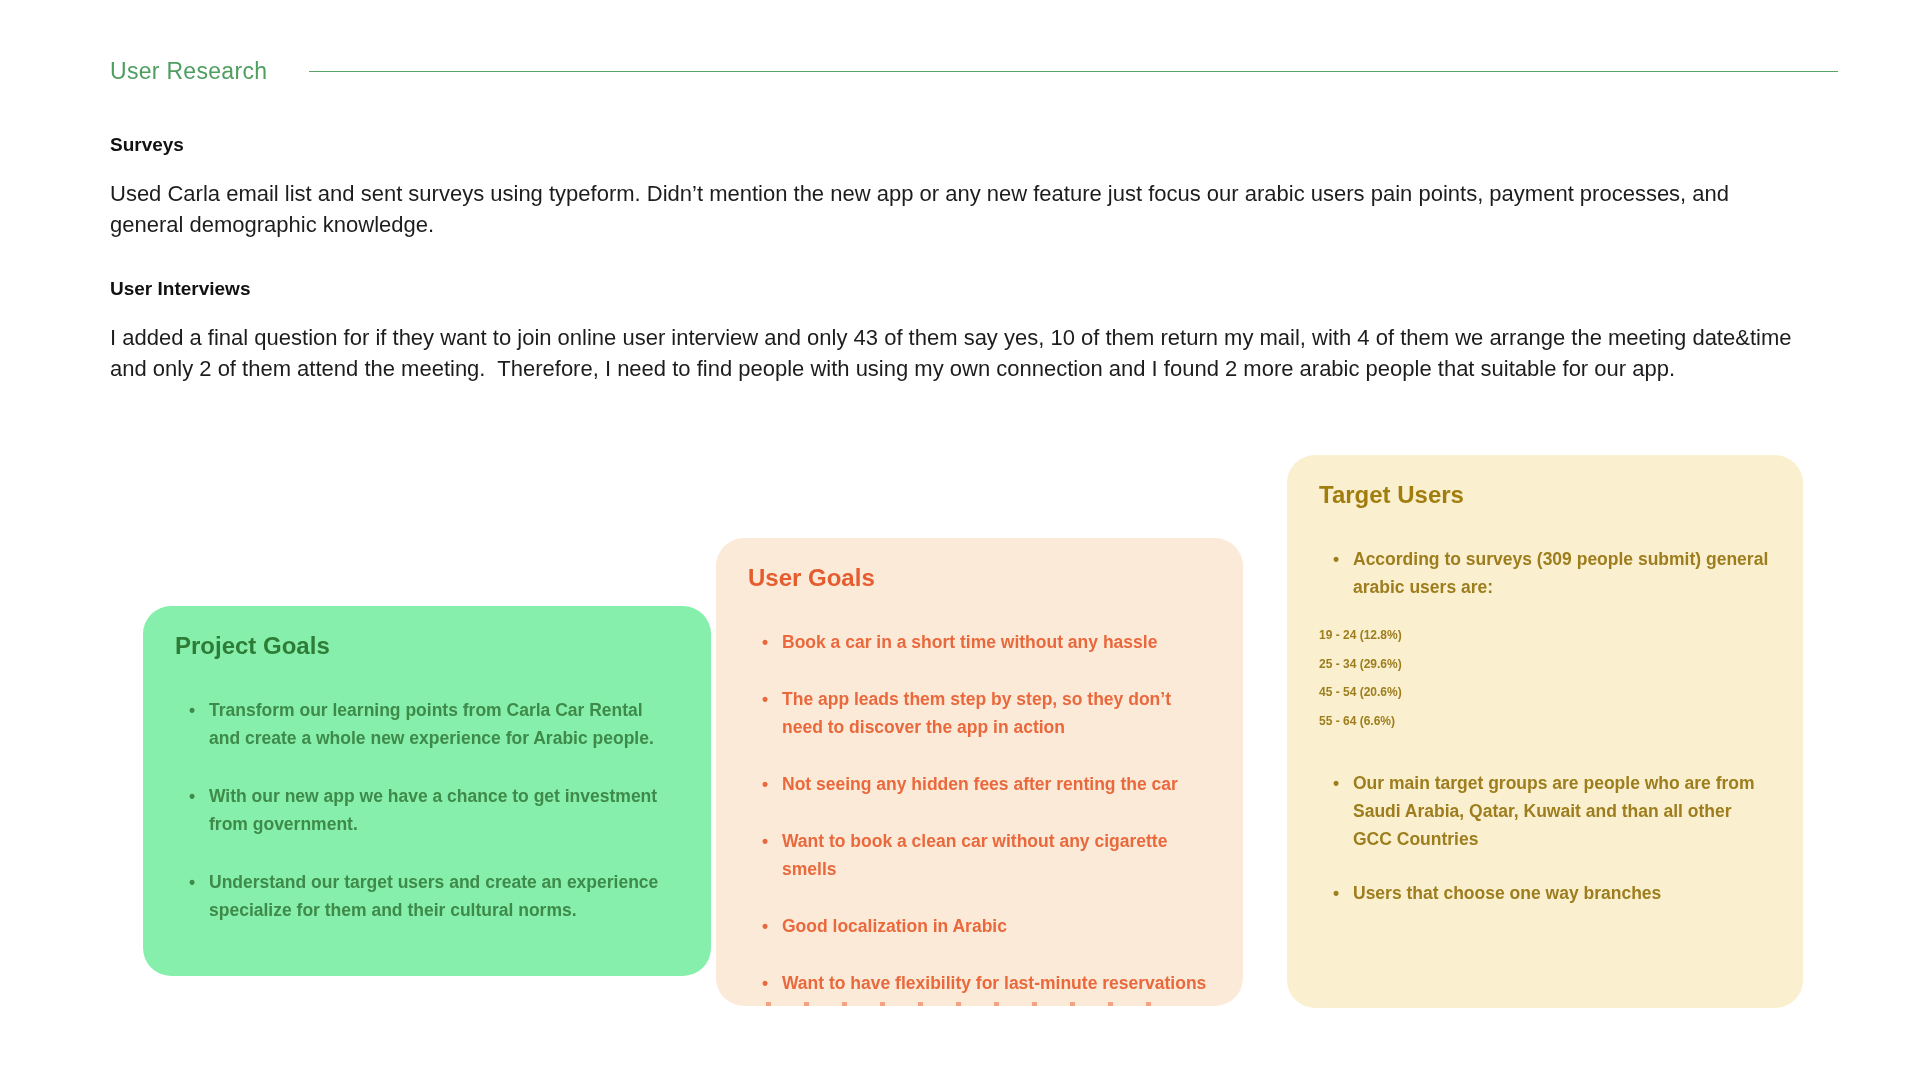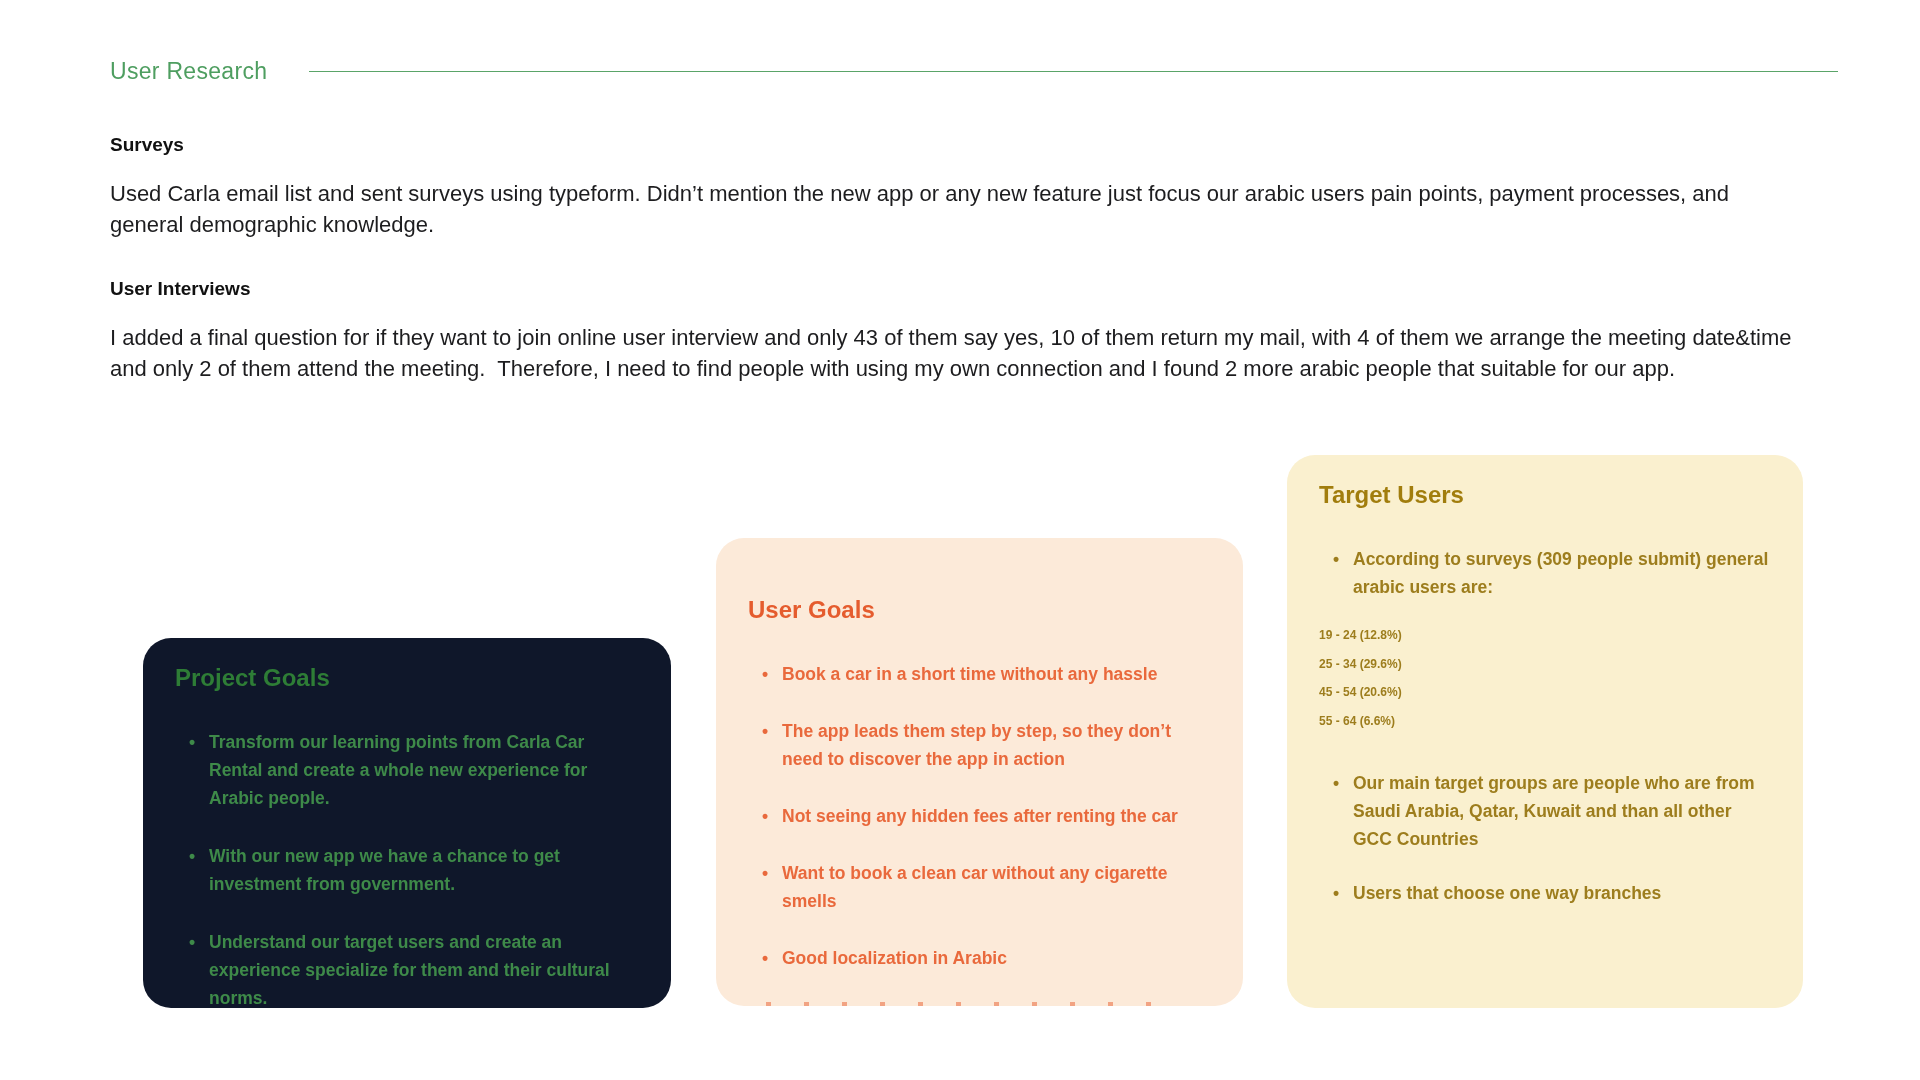--- a/index.html
+++ b/index.html
@@ -86,27 +86,27 @@
   .dot {
     width: 14px;
     flex: 0 0 14px;
     margin-left: 10px;
     margin-right: 10px;
     text-align: center;
   }
   .btext { flex: 1; }
 
   
-  .card-green { left: 143px; top: 638px; width: 528px; height: 370px; background: #0f172a; }
+  .card-green { left: 143px; top: 606px; width: 568px; height: 370px; background: #86efac; }
   .card-green .card-title { color: #2e7d36; }
   .card-green .bullet-item { color: #3e8a49; }
 
   
   .card-orange { left: 716px; top: 538px; width: 527px; height: 468px; background: #fcead9; }
-  .card-orange .card-title { color: #e55c2e; margin-top: 32px; }
+  .card-orange .card-title { color: #e55c2e; }
   .card-orange .bullet-item { color: #e9693c; margin-bottom: 29px; }
 
   
   .card-yellow { left: 1287px; top: 455px; width: 516px; height: 553px; background: #faf0cf; }
   .card-yellow .card-title { color: #a17d0d; }
   .card-yellow .bullet-item { color: #9d7d1d; }
 
   .stats-list {
     list-style: none;
     margin: 20px 0 34px 0;

